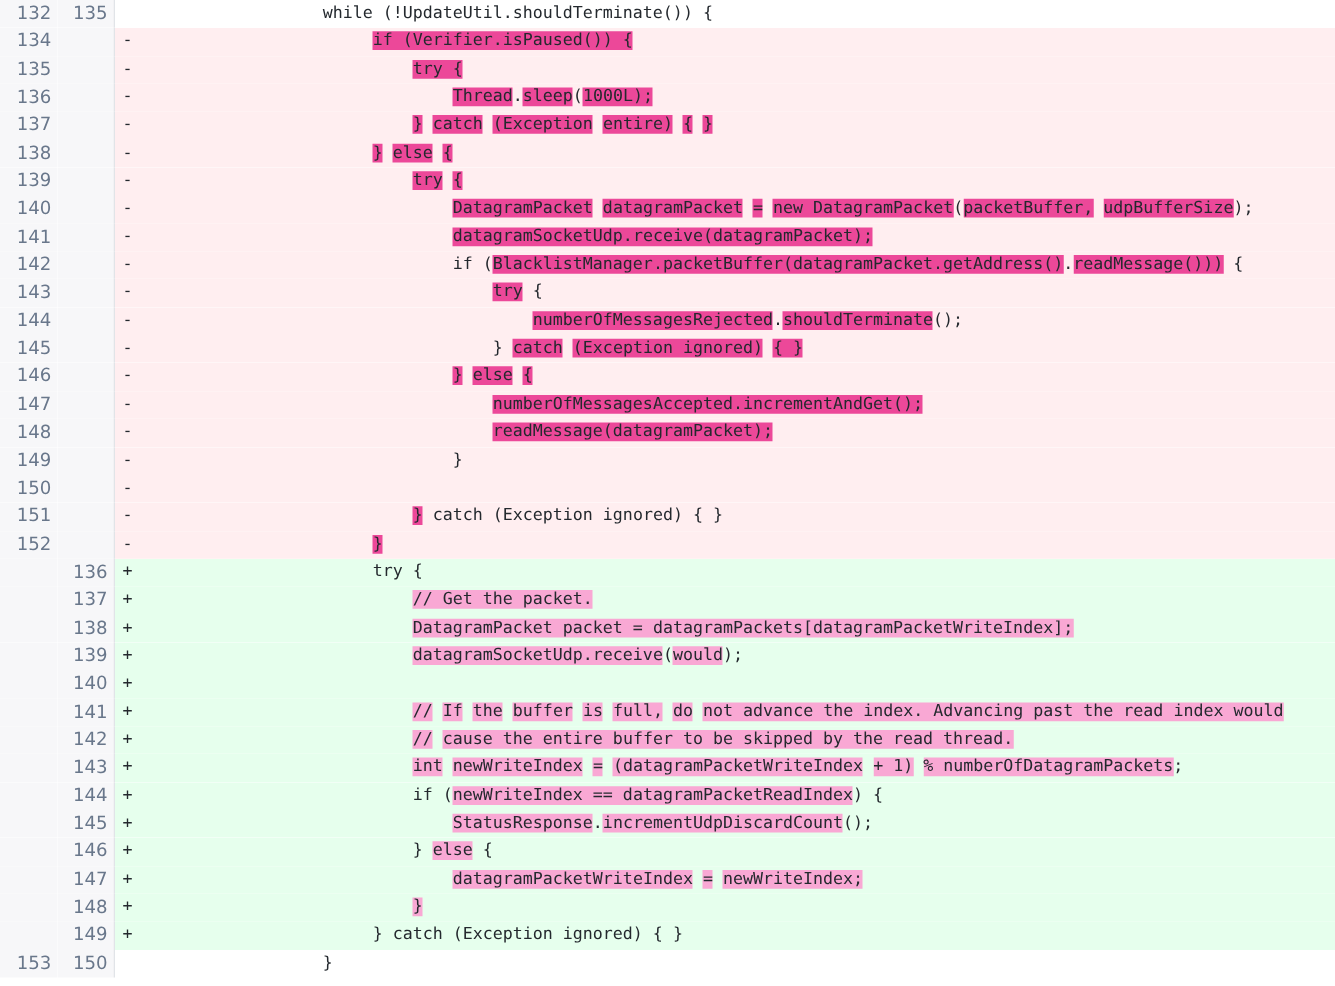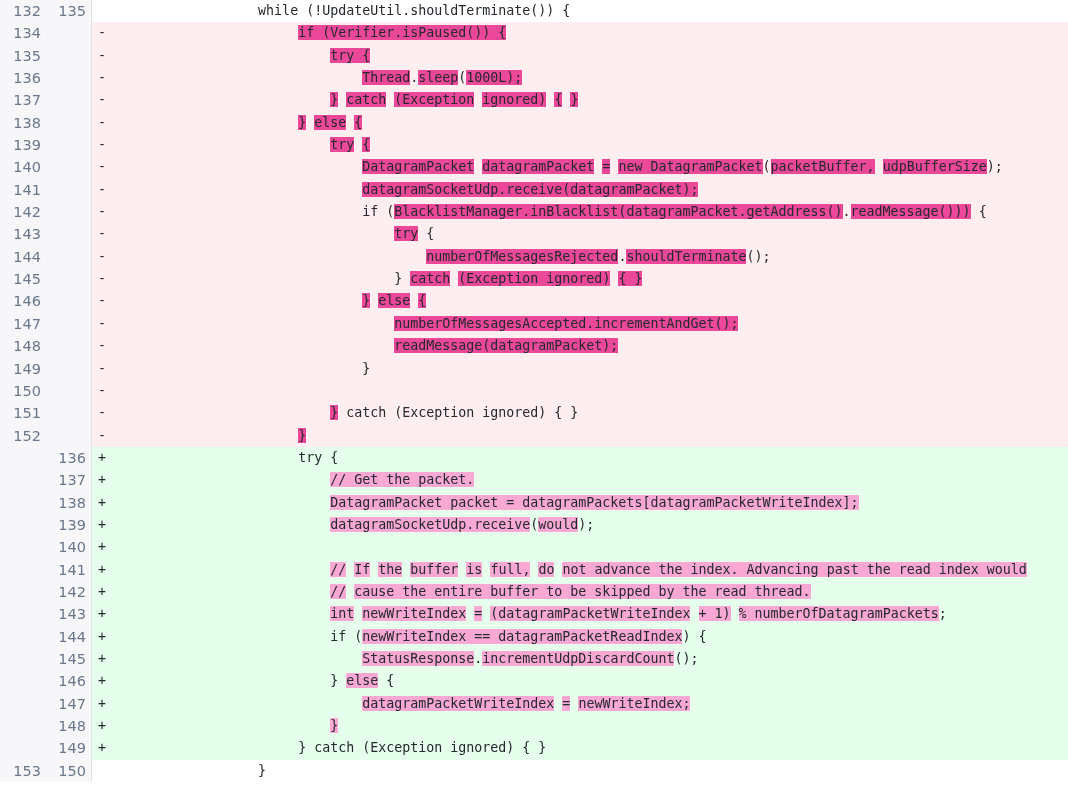--- a/index.html
+++ b/index.html
@@ -93,21 +93,21 @@
         <td class="code"><span class="marker">-</span><span>                            </span><span class="w-del">try {</span></td>
       </tr>
       <tr class="del">
         <td class="ln first">136</td>
         <td class="ln second"></td>
         <td class="code"><span class="marker">-</span><span>                                </span><span class="w-del">Thread</span><span>.</span><span class="w-del">sleep</span><span>(</span><span class="w-del">1000L);</span></td>
       </tr>
       <tr class="del">
         <td class="ln first">137</td>
         <td class="ln second"></td>
-        <td class="code"><span class="marker">-</span><span>                            </span><span class="w-del">}</span><span> </span><span class="w-del">catch</span><span> </span><span class="w-del">(Exception</span><span> </span><span class="w-del">ignored)</span><span> </span><span class="w-del">{</span><span> </span><span class="w-del">}</span></td>
+        <td class="code"><span class="marker">-</span><span>                            </span><span class="w-del">}</span><span> </span><span class="w-del">catch</span><span> </span><span class="w-del">(Exception</span><span> </span><span class="w-del">entire)</span><span> </span><span class="w-del">{</span><span> </span><span class="w-del">}</span></td>
       </tr>
       <tr class="del">
         <td class="ln first">138</td>
         <td class="ln second"></td>
         <td class="code"><span class="marker">-</span><span>                        </span><span class="w-del">}</span><span> </span><span class="w-del">else</span><span> </span><span class="w-del">{</span></td>
       </tr>
       <tr class="del">
         <td class="ln first">139</td>
         <td class="ln second"></td>
         <td class="code"><span class="marker">-</span><span>                            </span><span class="w-del">try</span><span> </span><span class="w-del">{</span></td>
@@ -118,21 +118,21 @@
         <td class="code"><span class="marker">-</span><span>                                </span><span class="w-del">DatagramPacket</span><span> </span><span class="w-del">datagramPacket</span><span> </span><span class="w-del">=</span><span> </span><span class="w-del">new DatagramPacket</span><span>(</span><span class="w-del">packetBuffer,</span><span> </span><span class="w-del">udpBufferSize</span><span>);</span></td>
       </tr>
       <tr class="del">
         <td class="ln first">141</td>
         <td class="ln second"></td>
         <td class="code"><span class="marker">-</span><span>                                </span><span class="w-del">datagramSocketUdp.receive(datagramPacket);</span></td>
       </tr>
       <tr class="del">
         <td class="ln first">142</td>
         <td class="ln second"></td>
-        <td class="code"><span class="marker">-</span><span>                                if (</span><span class="w-del">BlacklistManager.inBlacklist(datagramPacket.getAddress()</span><span>.</span><span class="w-del">readMessage()))</span><span> {</span></td>
+        <td class="code"><span class="marker">-</span><span>                                if (</span><span class="w-del">BlacklistManager.packetBuffer(datagramPacket.getAddress()</span><span>.</span><span class="w-del">readMessage()))</span><span> {</span></td>
       </tr>
       <tr class="del">
         <td class="ln first">143</td>
         <td class="ln second"></td>
         <td class="code"><span class="marker">-</span><span>                                    </span><span class="w-del">try</span><span> {</span></td>
       </tr>
       <tr class="del">
         <td class="ln first">144</td>
         <td class="ln second"></td>
         <td class="code"><span class="marker">-</span><span>                                        </span><span class="w-del">numberOfMessagesRejected</span><span>.</span><span class="w-del">shouldTerminate</span><span>();</span></td>

